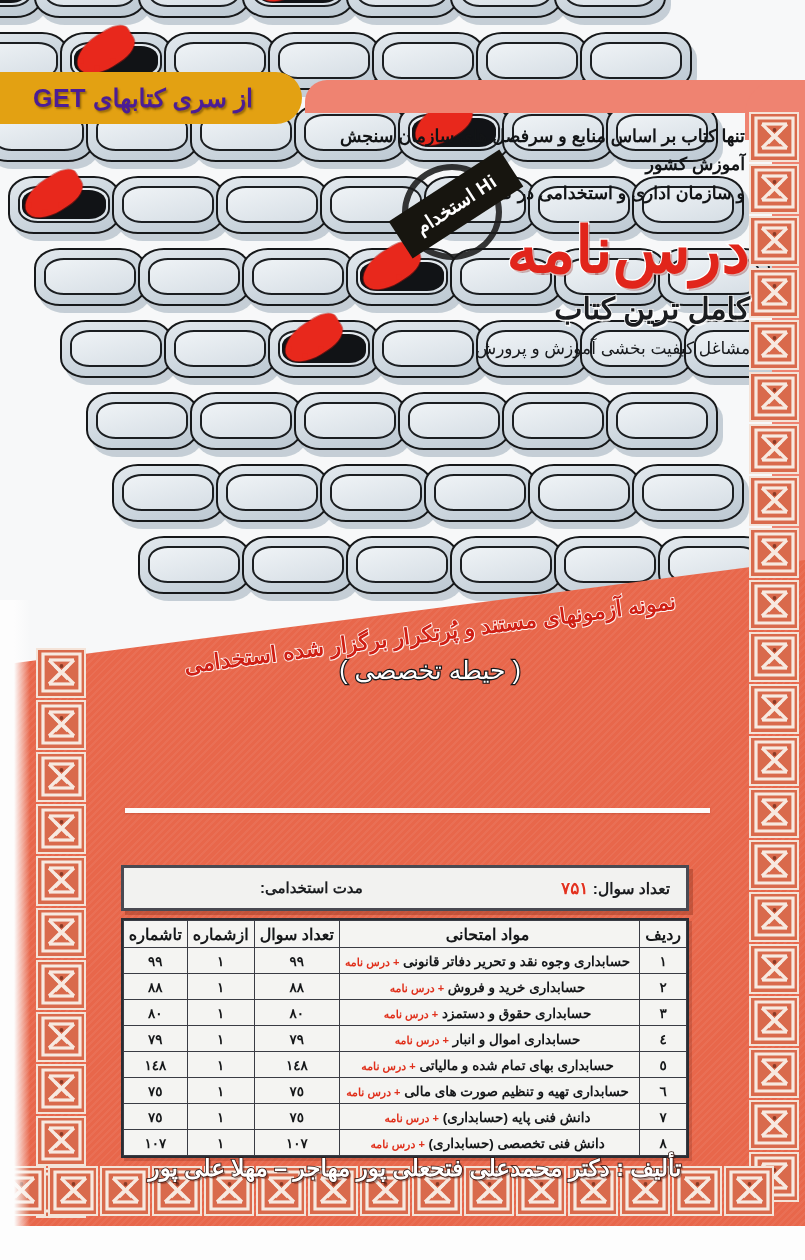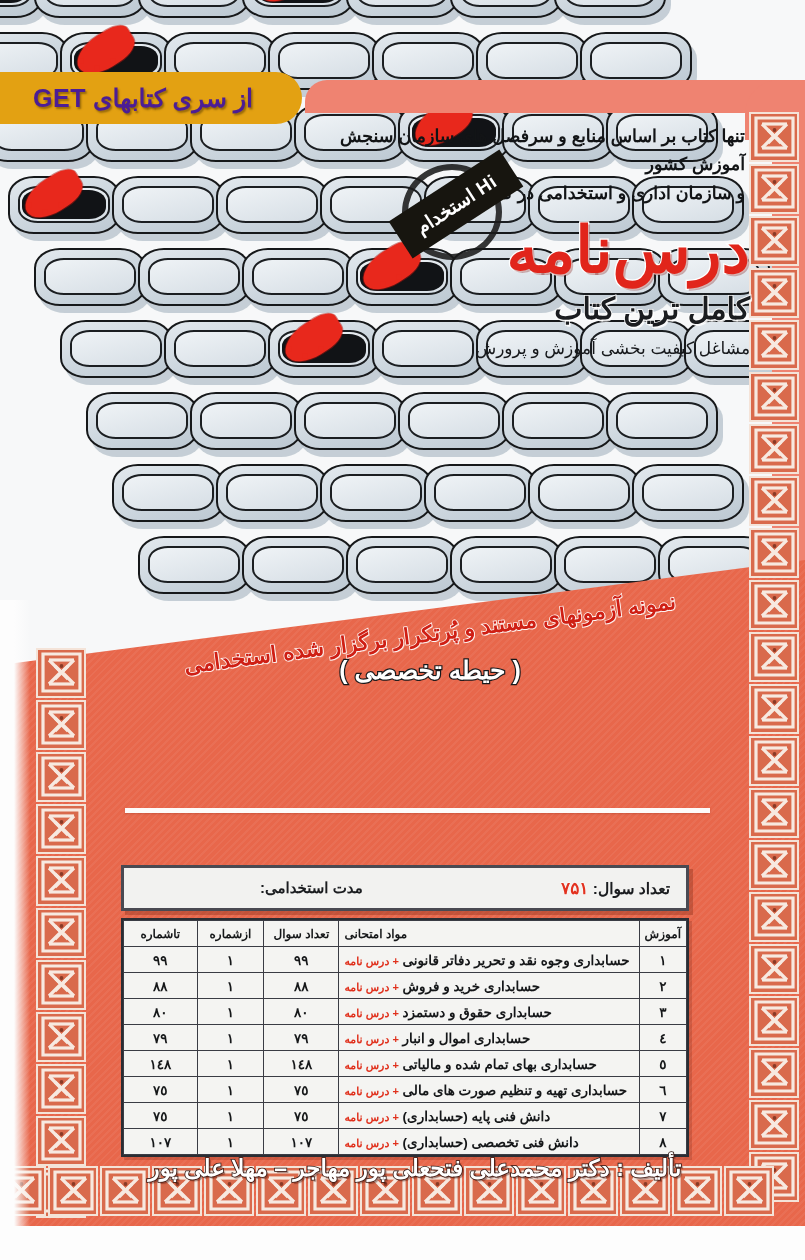--- a/index.html
+++ b/index.html
@@ -218,21 +218,21 @@
     font-size:57px; font-weight:bold;
     color:#ffffff;
     -webkit-text-stroke:4px #141619;
     paint-order:stroke fill;
     letter-spacing:-2px;
     line-height:1.1;
     text-shadow:3px 3px 2px rgba(60,12,6,.35);
   }
   #banner .scope{
     margin-top:6px;
-    font-size:25px; font-weight:bold; color:#ffffff;
+    font-size:25px; font-weight:normal; color:#ffffff;
     -webkit-text-stroke:2.4px #16181b;
     paint-order:stroke fill;
     letter-spacing:-.6px;
   }
   #divider{
     position:absolute; right:95px; top:808px;
     width:585px; height:5px; background:#fdfbfa; z-index:30;
     box-shadow:0 1px 2px rgba(120,30,15,.25);
   }
   #package{
@@ -288,23 +288,23 @@
   }
   th,td{
     border:1.3px solid #3a3c44;
     font-size:13.5px;
     font-weight:bold;
     color:#151719;
     padding:3.5px 5px;
     height:26px;
     white-space:nowrap;
   }
-  th{ font-size:12px;margin-top:27px; }
+  th{ font-size:16px;margin-top:27px; }
   .c-radif{ width:38px; text-align:center; }
-  .c-mavad{ text-align:left; padding-right:9px; }
+  .c-mavad{ text-align:center; padding-right:9px; }
   .c-tedad{ width:76px; text-align:center; }
   .c-az   { width:68px; text-align:center; }
   .c-ta   { width:76px; text-align:center; }
   .lesson{
     color:#e0301c;
     font-size:11px;
     -webkit-text-stroke:0;
   }
 
   
@@ -1127,21 +1127,21 @@
       <span>تعداد سوال:</span>
       <b>۷۵۱</b>
     </div>
     <div class="dur">مدت استخدامی:</div>
   </div>
 
   <div id="tablewrap">
     <table>
       <thead>
         <tr>
-          <th class="c-radif">آموزش</th>
+          <th class="c-radif">ردیف</th>
           <th class="c-mavad">مواد امتحانی</th>
           <th class="c-tedad">تعداد سوال</th>
           <th class="c-az">ازشماره</th>
           <th class="c-ta">تاشماره</th>
         </tr>
       </thead>
       <tbody id="tbody">
           <tr>
             <td class="c-radif">١</td>
             <td class="c-mavad">حسابداری وجوه نقد و تحریر دفاتر قانونی <span class="lesson">+ درس نامه</span></td>

